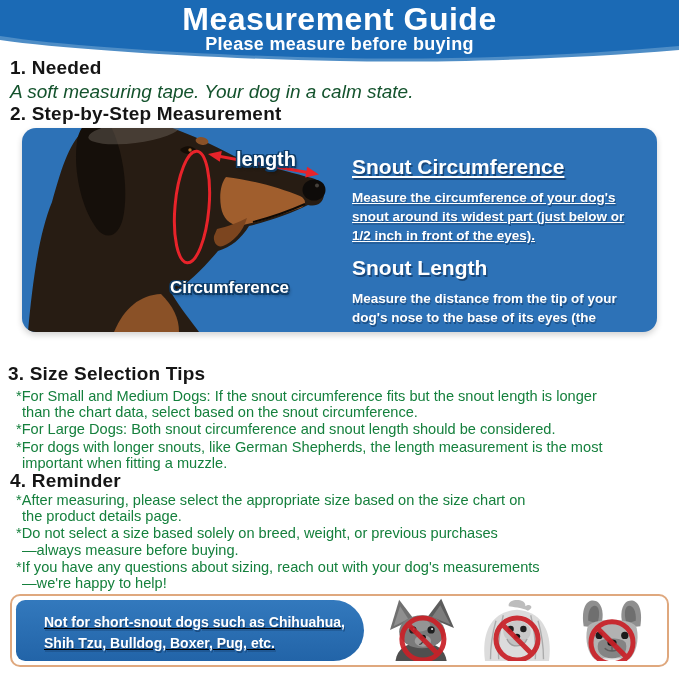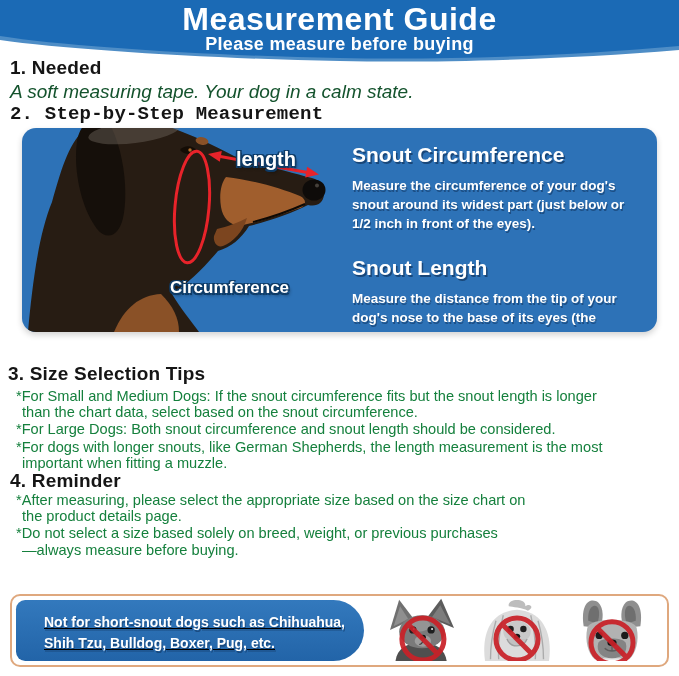--- a/index.html
+++ b/index.html
@@ -18,21 +18,21 @@
     position:absolute; top:34px; left:0; width:100%; text-align:center;
     font-size:18px; font-weight:bold; color:#fff; letter-spacing:.3px;
   }
 
   
   .h2 { position:absolute; font-size:19px; font-weight:bold; color:#151515; letter-spacing:.2px; }
   .body-text { position:absolute; font-size:19px; color:#14532d;font-style:italic; }
 
   .h-needed   { top:57px;  left:10px; }
   .p-needed   { top:81px;  left:10px; }
-  .h-steps    { top:103px; left:10px;font-family:Liberation Mono, monospace; }
+  .h-steps    { top:103px; left:10px; }
   .h-tips     { top:363px; left:8px;  }
   .h-reminder { top:470px; left:10px; }
 
   .bullet-list { position:absolute; left:10px; width:664px; }
   .tips-list     { top:388px; }
   .reminder-list { top:492px; }
   .bullet-list p {
     font-size:14.6px; line-height:16.2px; color:#15803d;
     padding-left:12px; text-indent:-6px; margin-bottom:1px; white-space:pre-line;
   }
@@ -47,21 +47,21 @@
   .anno-label {
     position:absolute; color:#fff; font-weight:bold;
     text-shadow:-1.5px -1.5px 0 #0e3b66, 1.5px -1.5px 0 #0e3b66,
                 -1.5px 1.5px 0 #0e3b66, 1.5px 1.5px 0 #0e3b66,
                 2px 3px 3px rgba(0,0,0,.35);
   }
   .len-label  { left:214px; top:20px;  font-size:20px; }
   .circ-label { left:148px; top:150px; font-size:17px; }
 
   .info { position:absolute; left:330px; width:300px; color:#fff; }
-  .info-sc { top:15px; }
+  .info-sc { top:27px;text-decoration:underline; }
   .info-sl { top:128px; }
   .info h3 {
     font-size:21px; font-weight:bold; margin-bottom:9px;
     text-shadow:1.5px 2px 0 rgba(8,35,70,.55);
   }
   .info p {
     font-size:13.5px; font-weight:bold; line-height:19px;
     text-shadow:1px 1.5px 0 rgba(8,35,70,.45); white-space:pre-line;
   }
 
@@ -166,20 +166,22 @@
     <p>*For dogs with longer snouts, like German Shepherds, the length measurement is the most
 important when fitting a muzzle.</p>
   </div>
 
   <div class="h2 h-reminder">4. Reminder</div>
   <div class="bullet-list reminder-list">
     <p>*After measuring, please select the appropriate size based on the size chart on
 the product details page.</p>
     <p>*Do not select a size based solely on breed, weight, or previous purchases
 —always measure before buying.</p>
+    <p>*If you have any questions about sizing, reach out with your dog's measurements
+—we're happy to help!</p>
   </div>
 
   <div class="warning">
     <div class="warn-blue">
       <div class="warn-text">Not for short-snout dogs such as Chihuahua,
 Shih Tzu, Bulldog, Boxer, Pug, etc.</div>
     </div>
     <div class="dogs">
 
       <svg viewBox="0 0 90 70" aria-hidden="true">

